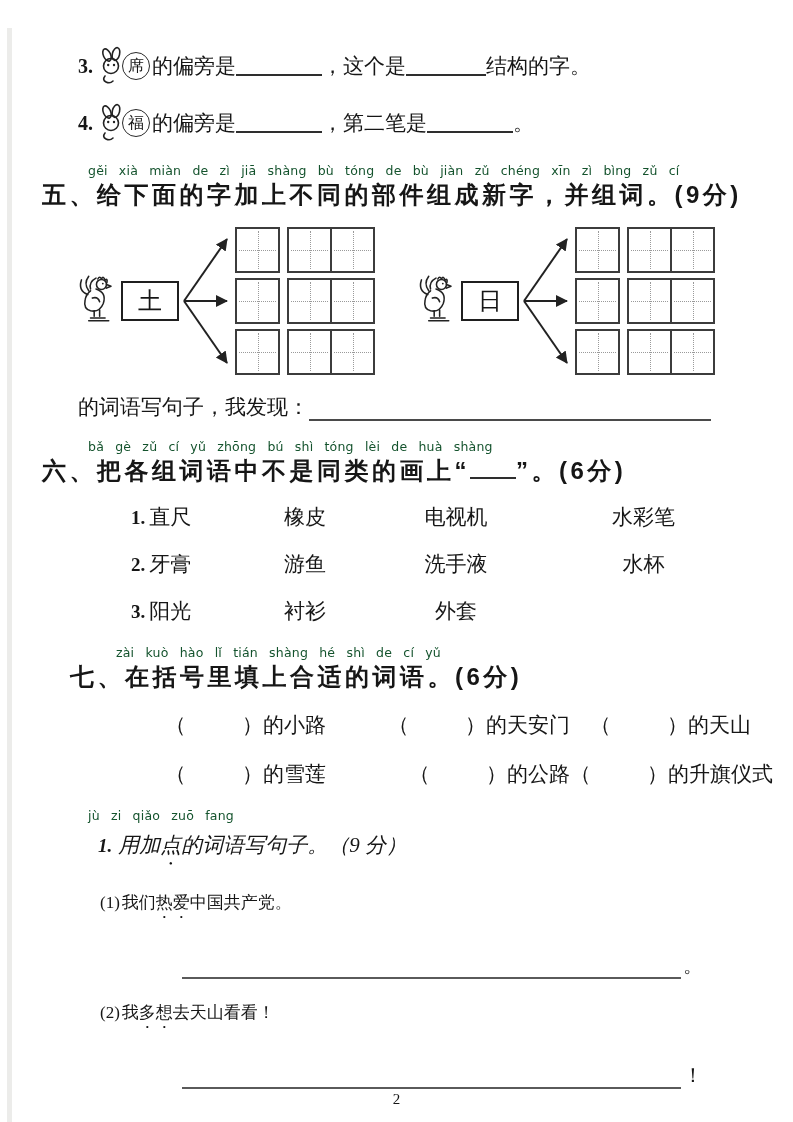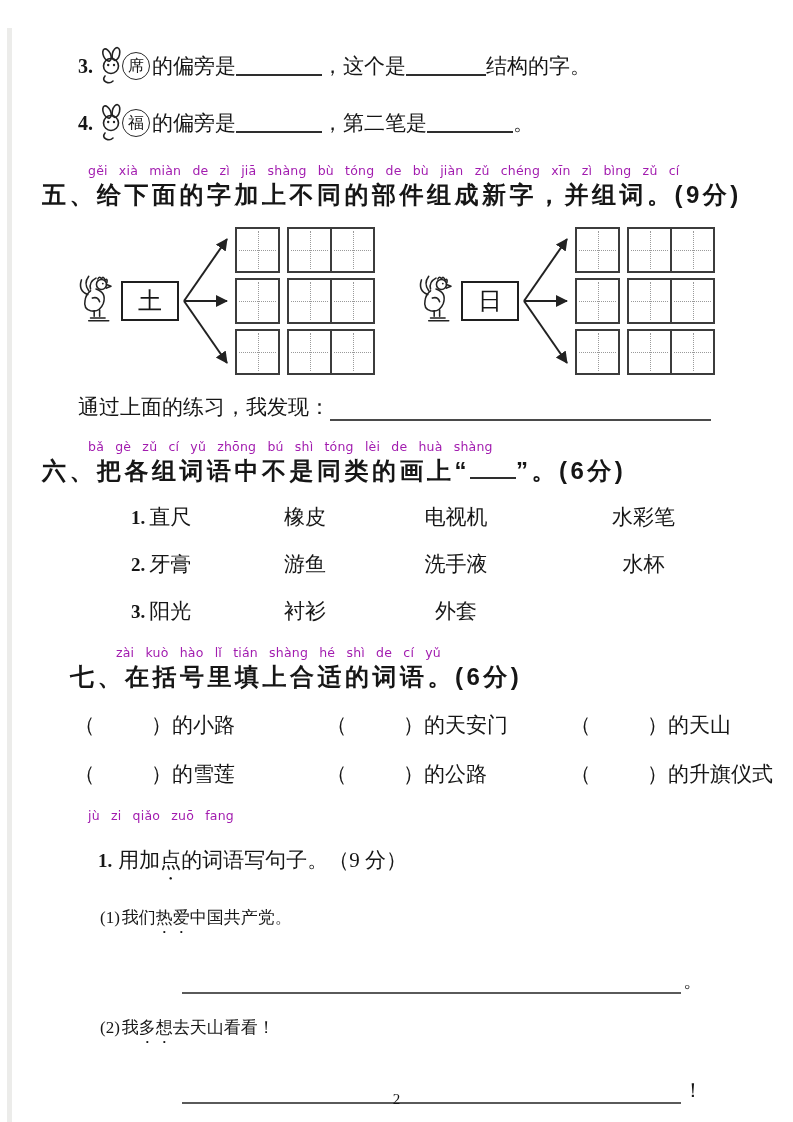--- a/index.html
+++ b/index.html
@@ -3,21 +3,21 @@
 <meta charset="utf-8">
 <style>
   * { margin:0; padding:0; box-sizing:border-box; }
   html,body { width:793px; height:1122px; background:#ffffff; overflow:hidden; }
   body { font-family:"Liberation Serif", serif; color:#161616; position:relative; }
   .page { position:relative; width:793px; height:1122px; padding:46px 42px 0 42px; }
   .scan-streak { position:absolute; left:7px; top:28px; bottom:0; width:5px; background:#ececea; }
 
   
   .kai  { font-family:"Liberation Serif", serif; }
-  .pinyin { font-family:"DejaVu Sans", sans-serif; font-size:12.5px; color:#a21caf;
+  .pinyin { font-family:"DejaVu Sans", sans-serif; font-size:12.5px; color:#14532d;
             word-spacing:7px; letter-spacing:.2px; margin-left:46px; margin-bottom:1px; }
   .sec-title { font-family:"Liberation Sans", sans-serif; font-weight:bold; font-size:24px;
                letter-spacing:3.5px; white-space:nowrap; }
   .q-num, .row-num, .sub-num, .s-num { font-weight:bold; font-family:"Liberation Serif", serif; }
 
   
   .blank { display:inline-block; border-bottom:2px solid #2e2e2e; height:20px; vertical-align:-4px; }
   .blank.w85 { width:86px; } .blank.w80 { width:80px; }
   .quote-blank { display:inline-block; width:46px; border-bottom:2.5px solid #2e2e2e; height:16px; vertical-align:0px; }
 
@@ -48,26 +48,26 @@
   .fill-line { flex:1; border-bottom:2px solid #4a4a4a; height:24px; }
 
   
   .word-rows { margin:16px 0 0 46px; font-size:21px; }
   .word-row { display:grid; grid-template-columns:146px 142px 160px auto; margin-bottom:19px;text-align:center; }
   .word-row .first { white-space:nowrap; }
   .word-row .row-num { font-size:19px; margin-right:4px; }
 
   
   .paren-rows { margin:18px 0 0 4px; font-size:21px; }
-  .paren-row { display:grid; grid-template-columns:252px 244px auto; margin-bottom:21px; }
+  .paren-row { display:grid; grid-template-columns:252px 244px auto; margin-bottom:21px;text-align:right; }
   .paren-cell { white-space:nowrap; }
   .paren-gap { display:inline-block; width:56px; }
 
   
-  .sub-item { margin:23px 0 0 56px; font-size:21px; }
+  .sub-item { margin:8px 0 0 56px; font-size:21px;font-style:italic; }
   .sub-item .sub-num { font-size:19px; margin-right:6px; }
   .sentence { margin:22px 0 0 58px; font-size:17px; }
   .sentence .s-num { font-weight:normal; margin-right:2px; }
   .dotted { -webkit-text-emphasis:filled dot #111; -webkit-text-emphasis-position:under left;
             text-emphasis:filled dot #111; text-emphasis-position:under left; }
   .answer-line { display:flex; align-items:flex-end; margin:30px 48px 0 140px; font-size:20px; }
   .answer-line .line { flex:1; border-bottom:2px solid #5a5a5a; height:22px; }
   .answer-line .end { margin-left:2px; }
 
   .page-number { position:absolute; bottom:14px; left:0; right:0; text-align:center;
@@ -230,21 +230,21 @@
               <div class="tian-pair">
                 <div class="tian"></div>
                 <div class="tian"></div>
               </div>
             </div>
         </div>
       </div>
     </div>
 
     <div class="reflection">
-      <span class="kai">通过上面的练习，我发现：</span>
+      <span class="kai">的词语写句子，我发现：</span>
       <span class="fill-line"></span>
     </div>
   </div>
 
   <div style="margin-top:18px;">
     <div class="pinyin">bǎ gè zǔ cí yǔ zhōng bú shì tóng lèi de huà shàng</div>
     <div class="sec-title"><span>六、把各组词语中不是同类的画上“</span><span class="quote-blank"></span><span>”。(6分)</span></div>
 
     <div class="word-rows kai">
       <div class="word-row">

